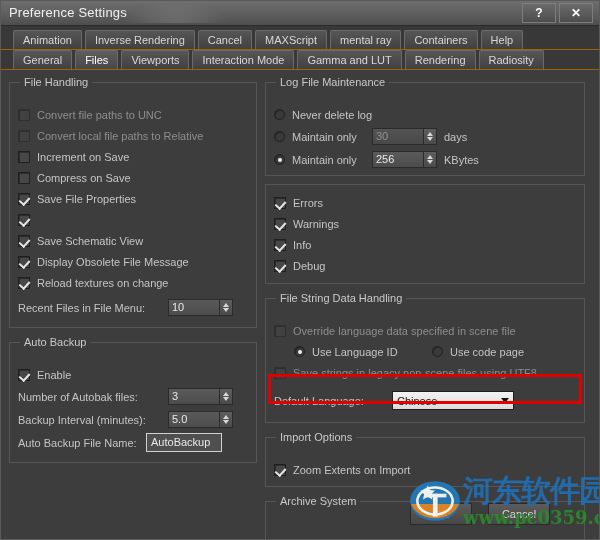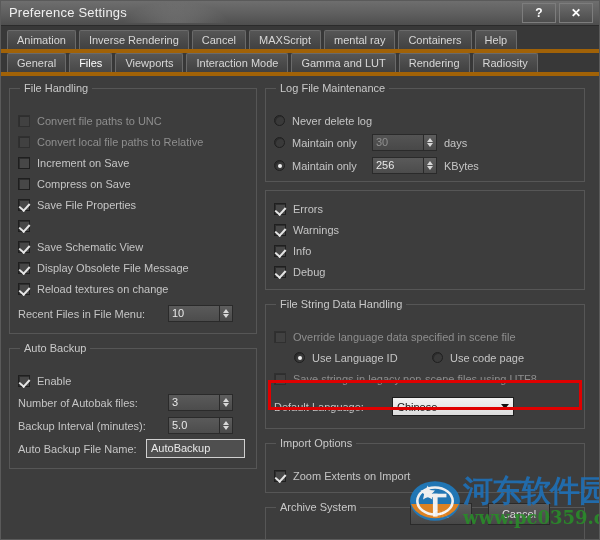--- a/index.html
+++ b/index.html
@@ -44,22 +44,22 @@
     display: flex; align-items: center; justify-content: center;
     cursor: pointer;
   }
   #btn-help { right: 43px; }
   #btn-close { right: 6px; }
 
   
   .tabrow {
     display: flex;
     background: #383838;
-    padding: 0 6px;
-    border-bottom: 4px solid #a16207;
+    padding: 0 12px;
+    border-bottom: 1px solid #a16207;
   }
   .tabrow.row1 { padding-top: 4px; }
   .tab {
     flex: 0 0 auto;
     height: 19px;
     margin-right: 3px;
     padding: 0 9px;
     background: linear-gradient(180deg, #565656 0%, #4a4a4a 55%, #414141 100%);
     border: 1px solid #6a6a6a;
     border-bottom: none;
@@ -390,21 +390,21 @@
               <span class="fld">5.0</span>
               <span class="btns">
                 <i class="up"></i>
                 <i class="down"></i>
               </span>
             </span>
           </div>
 
           <div class="lrow">
             <span class="cap" style="width:128px;">Auto Backup File Name:</span>
-            <span class="txtinput" style="width:99px;">AutoBackup</span>
+            <span class="txtinput" style="width:76px;">AutoBackup</span>
           </div>
         </fieldset>
 
       </div>
 
       <div class="col-right">
 
         <fieldset class="group" style="padding-bottom:4px;">
           <legend>Log File Maintenance</legend>
 

